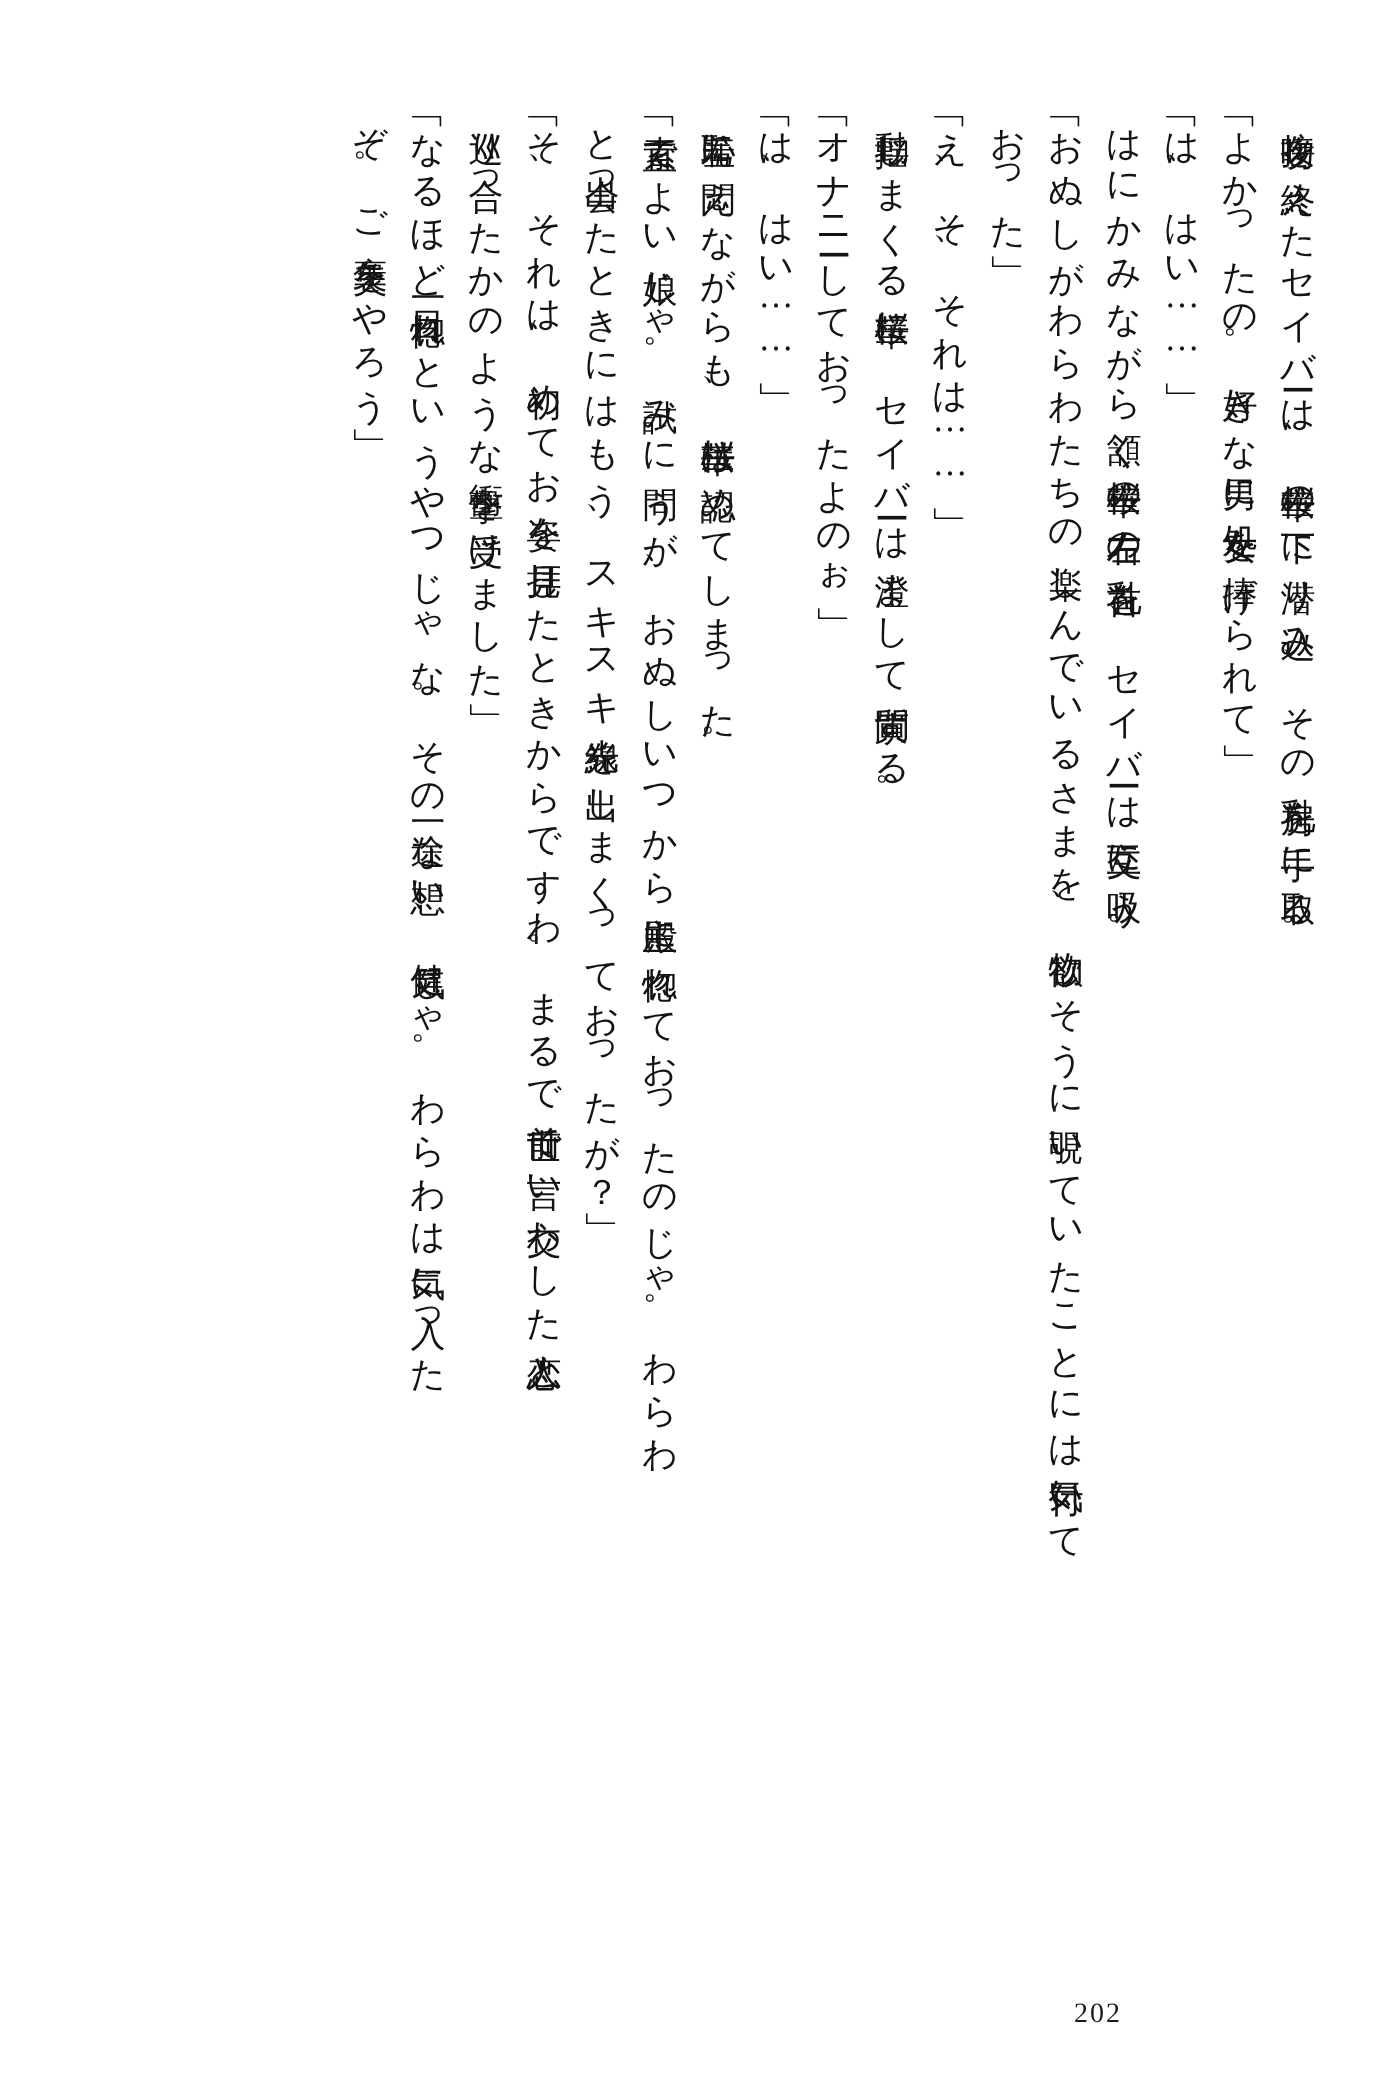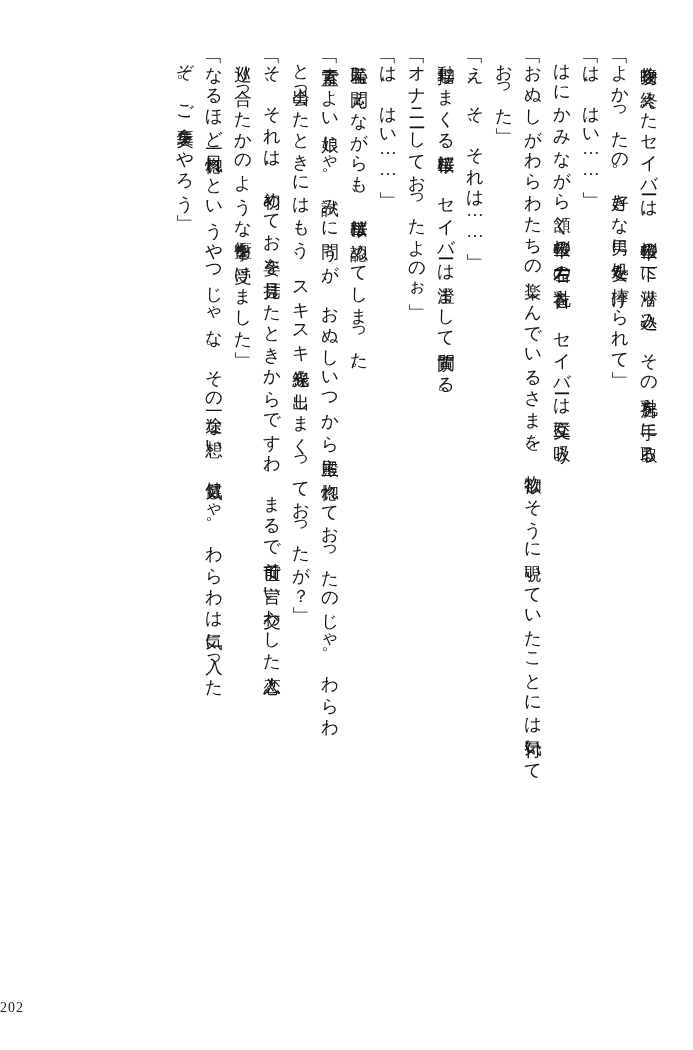--- a/index.html
+++ b/index.html
@@ -45,21 +45,21 @@
     font-family: "Liberation Serif", "DejaVu Serif", serif;
     color: #131313;
     white-space: pre;
     font-weight: 500;
   }
   .page-number {
     position: absolute;
     left: 0;
     top: 1000px;
     width: 561px;
-    text-align: left;
+    text-align: right;
     font-size: 14px;
     font-family: "Liberation Serif", "DejaVu Serif", serif;
     color: #1a1a1a;
     letter-spacing: 1px;
   }
 </style>
 </head>
 <body>
 
 <div class="page">

